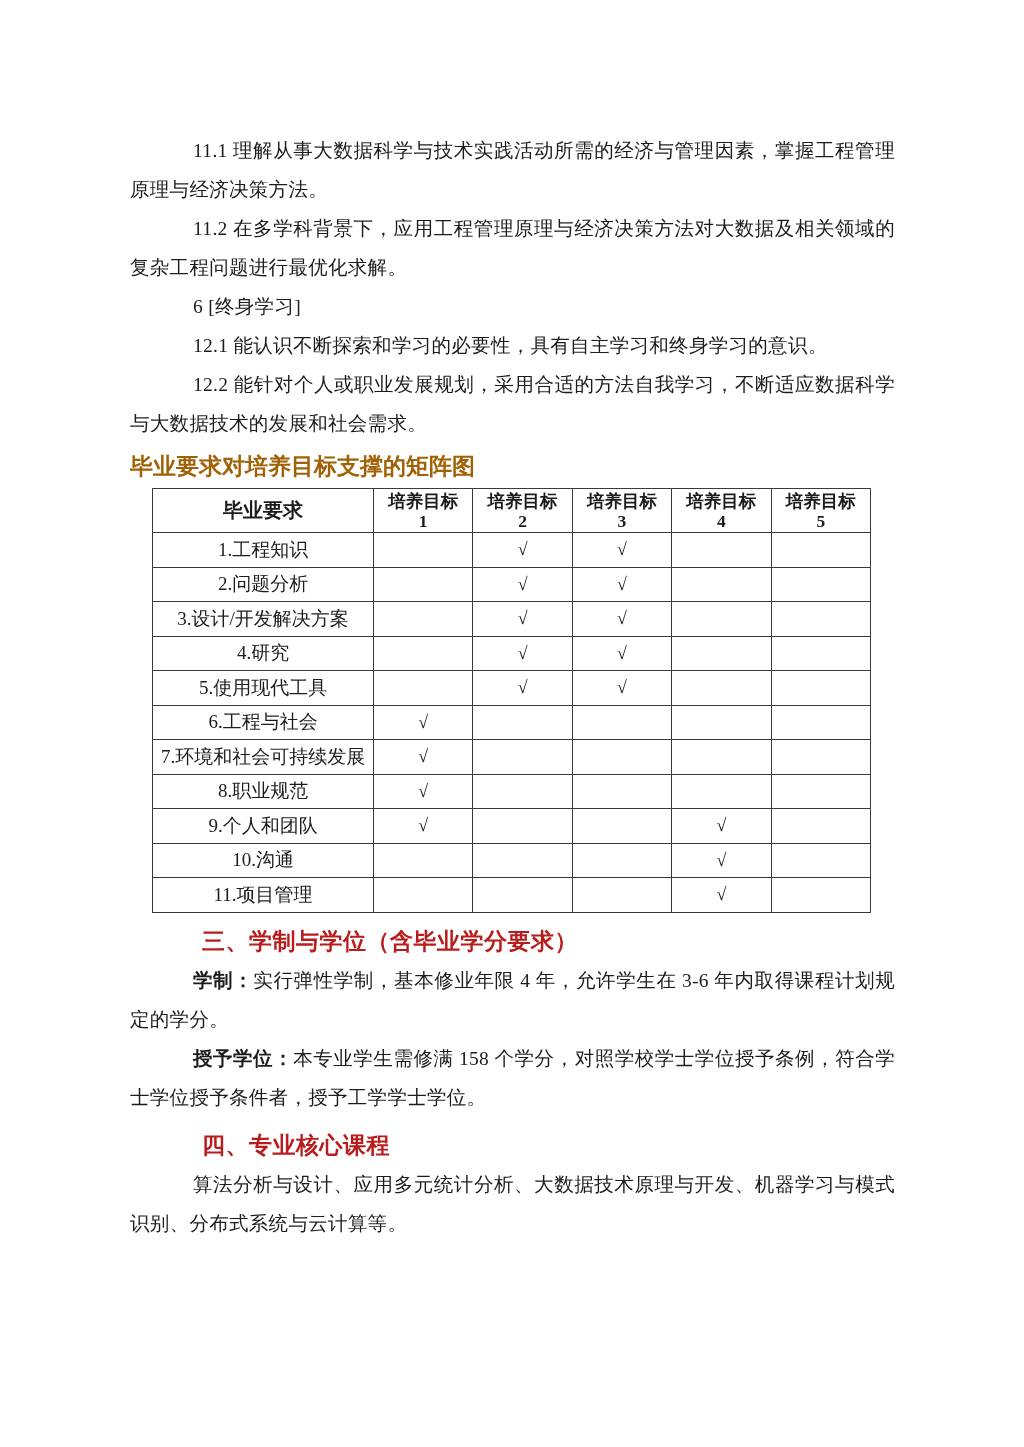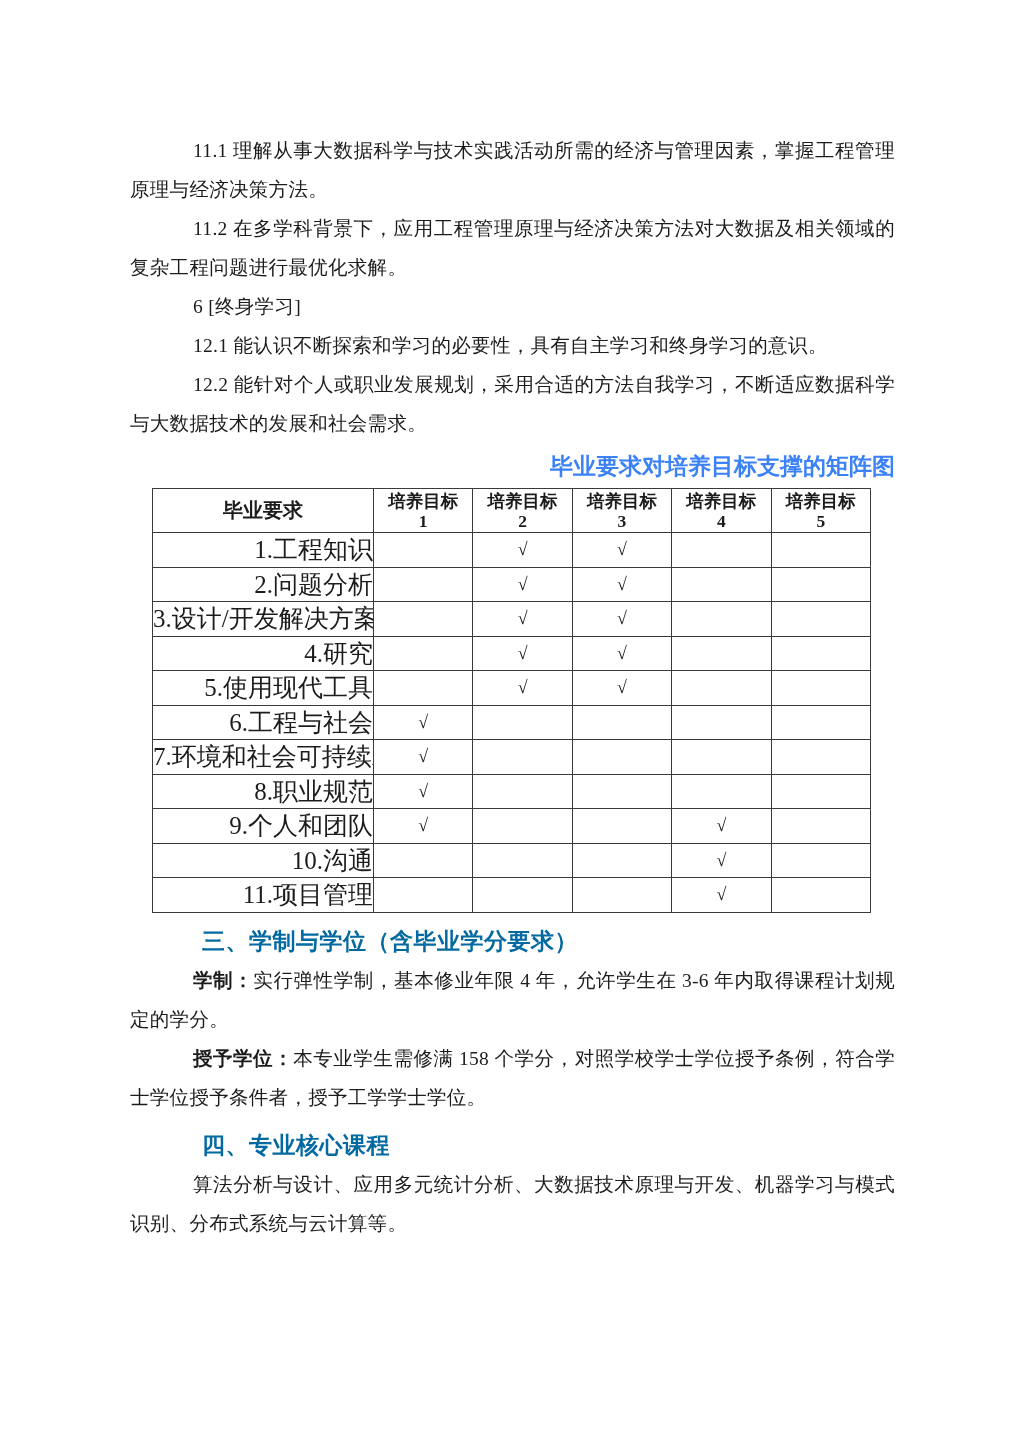--- a/index.html
+++ b/index.html
@@ -33,22 +33,22 @@
   .indent { text-indent: 63px; }
   .lead-bold { font-weight: bold; }
 
   
   .matrix-title {
     margin: 3px 0 0 0;
     font-family: "Liberation Sans", "DejaVu Sans", sans-serif;
     font-weight: bold;
     font-size: 23px;
     line-height: 40px;
-    text-align: right;
-    color: #3b82f6;
+    text-align: left;
+    color: #a16207;
   }
 
   
   table.matrix {
     border-collapse: collapse;
     table-layout: fixed;
     width: 718px;
     margin: 2px 0 0 22px;
   }
   table.matrix th, table.matrix td {
@@ -67,42 +67,42 @@
   }
   th.col-goal {
     font-size: 17.5px;
     font-weight: bold;
     text-align: center;
     vertical-align: middle;
     line-height: 20px;
     height: 44px;
   }
   td.cell-label {
-    font-size: 25px;
-    text-align: right;
+    font-size: 19px;
+    text-align: center;
     padding-left: 8px;
     height: 34.5px;
     vertical-align: middle;
     white-space: nowrap;
   }
   td.cell-check {
     font-size: 18px;
     text-align: center;
     vertical-align: middle;
     height: 34.5px;
   }
 
   
   .sec-heading {
     margin: 10px 0 2px 72px;
     font-family: "Liberation Sans", "DejaVu Sans", sans-serif;
     font-weight: bold;
     font-size: 23px;
     line-height: 36px;
-    color: #0369a1;
+    color: #b91c1c;
     letter-spacing: 0.5px;
   }
 </style>
 </head>
 <body>
 
 <div class="page">
 
   <p class="para indent">11.1 理解从事大数据科学与技术实践活动所需的经济与管理因素，掌握工程管理原理与经济决策方法。</p>
   <p class="para indent">11.2 在多学科背景下，应用工程管理原理与经济决策方法对大数据及相关领域的复杂工程问题进行最优化求解。</p>

